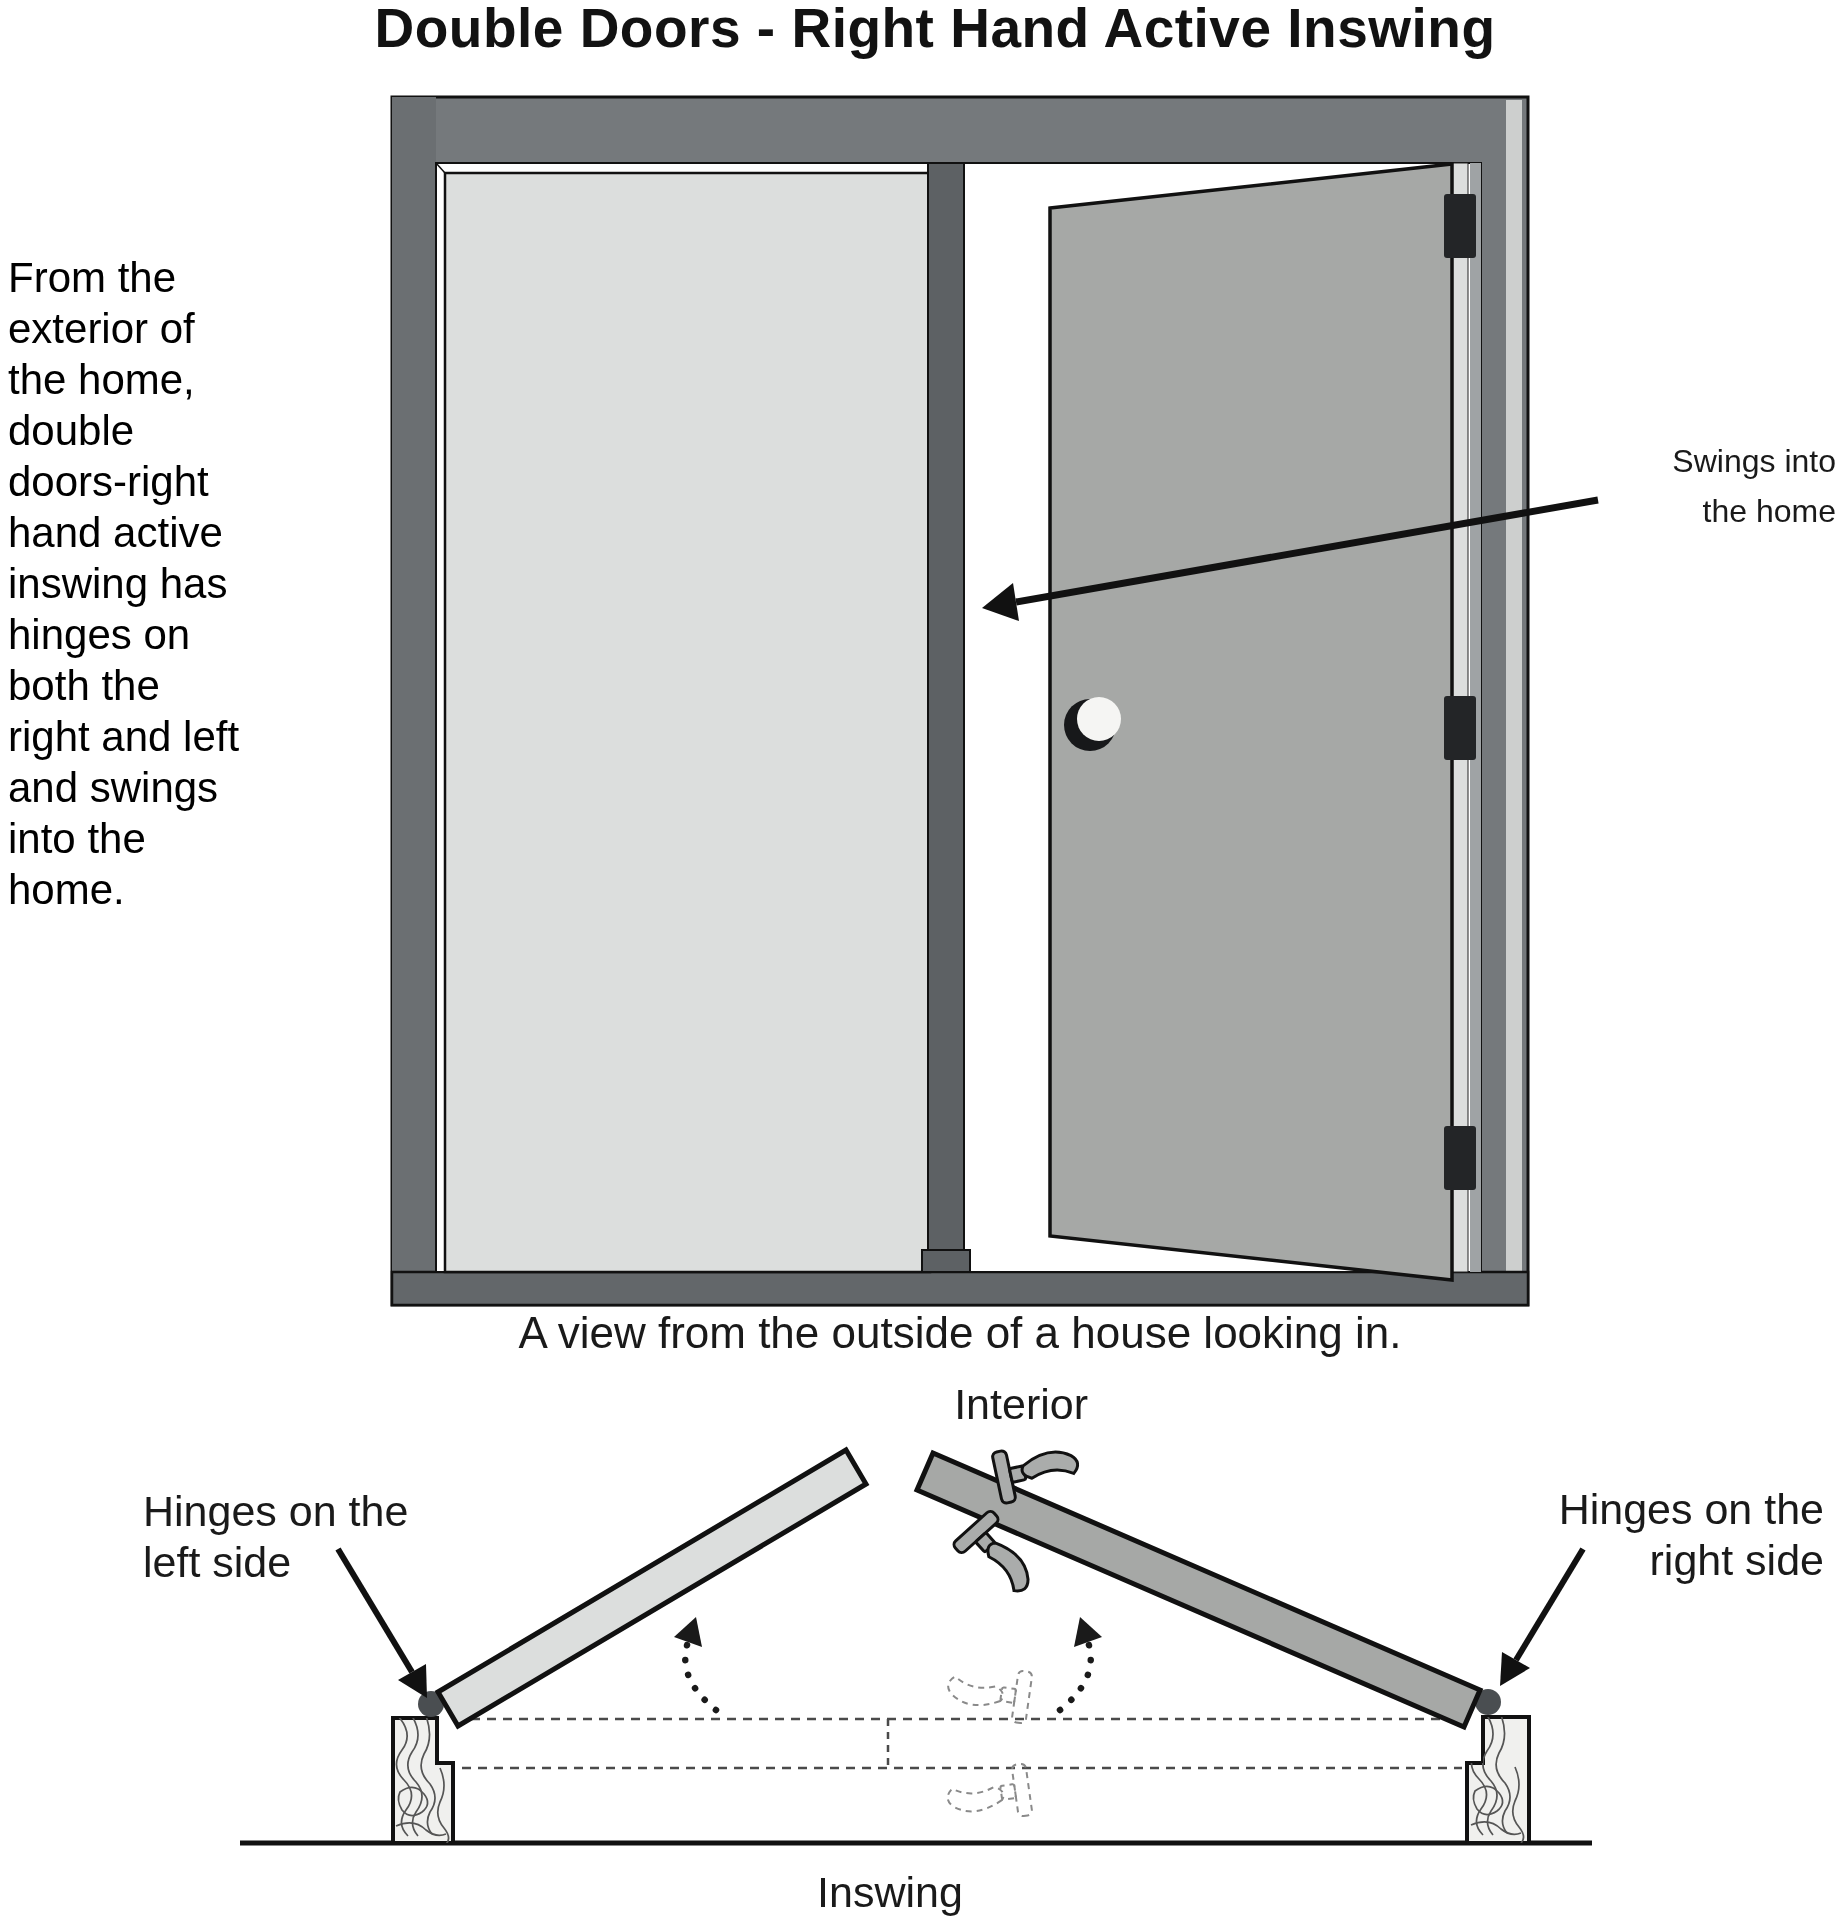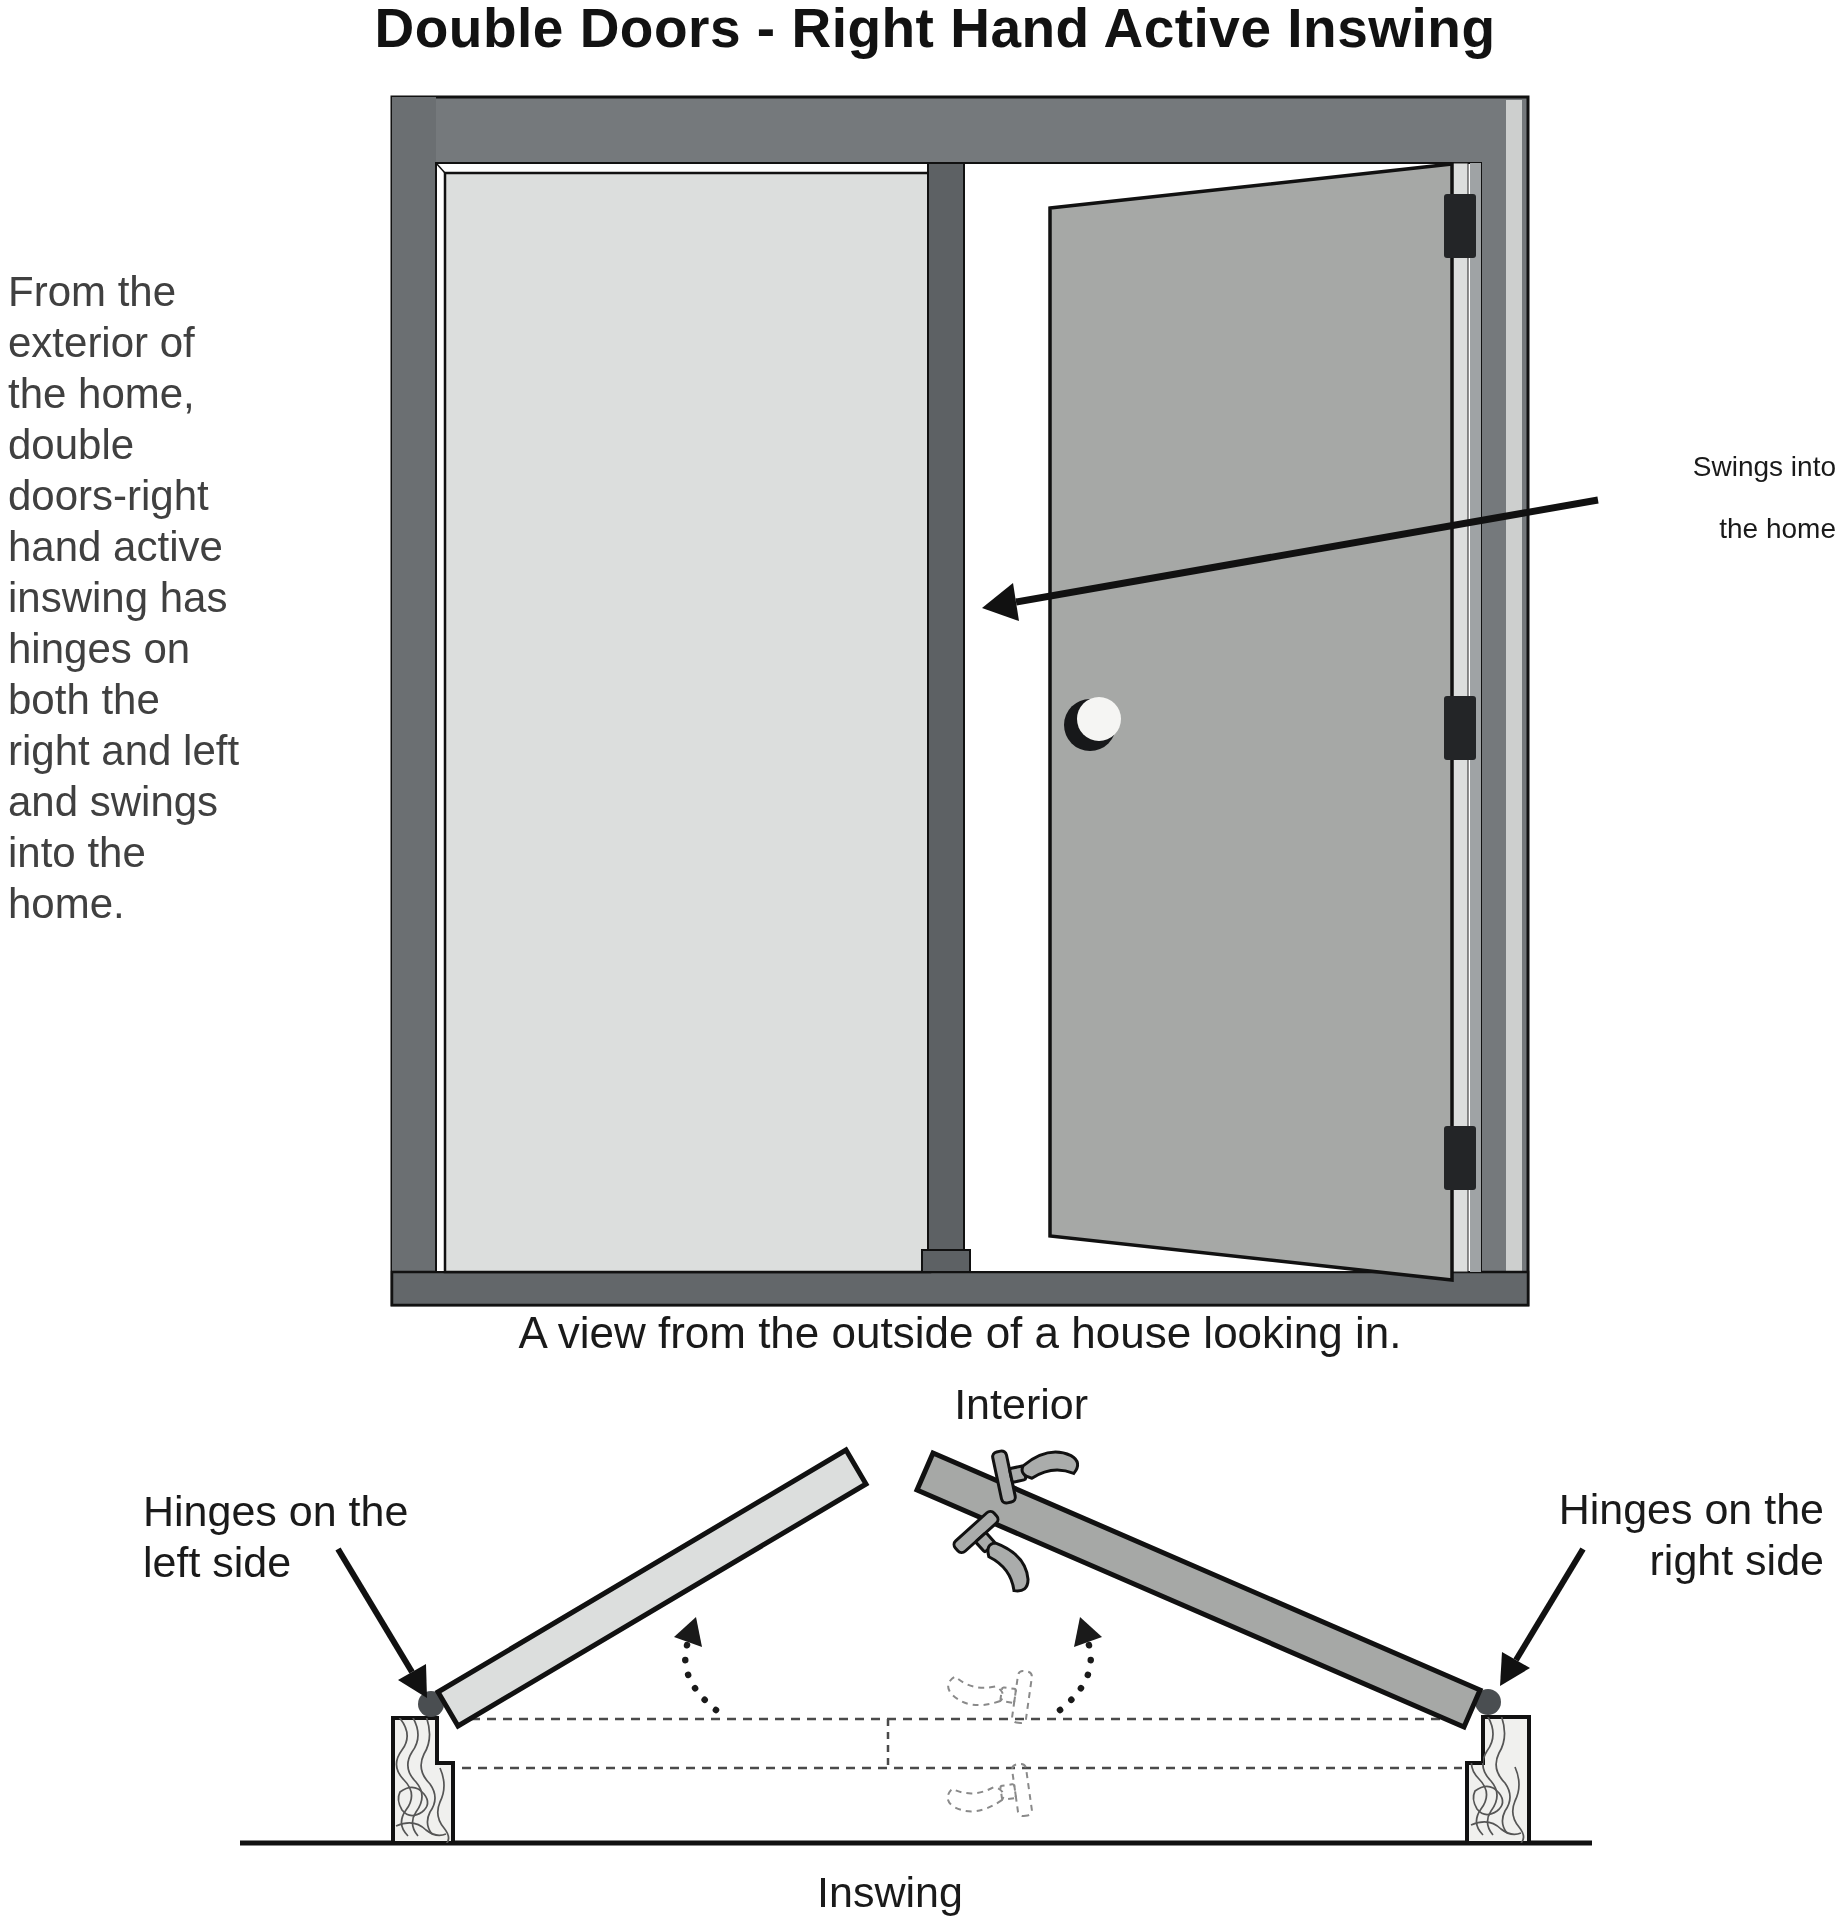--- a/index.html
+++ b/index.html
@@ -6,26 +6,26 @@
   body {
     width:1846px; height:1924px; background:#ffffff; position:relative;
     font-family:"Liberation Sans", sans-serif; color:#1a1a1a; overflow:hidden;
   }
   .abs { position:absolute; }
   #title {
     top:-4px; left:35px; width:1800px; text-align:center;
     font-size:55px; font-weight:bold; letter-spacing:0.5px; color:#121212;
   }
   #desc {
-    top:266px; left:8px; width:300px;
-    font-size:42px; line-height:51px; white-space:pre-line; color:#404040;
+    top:252px; left:8px; width:300px;
+    font-size:42px; line-height:51px; white-space:pre-line; color:#000000;
   }
   #swing-label {
     top:436px; right:10px; width:320px; text-align:right;
-    font-size:28px; line-height:62px; white-space:pre-line;
+    font-size:32px; line-height:50px; white-space:pre-line;
   }
   #caption {
     top:1308px; left:37px; width:1846px; text-align:center; font-size:44px;
   }
   #interior-label { top:1380px; left:688px; width:400px; text-align:right; font-size:43px; }
   #exterior-label { top:1868px; left:690px; width:400px; text-align:center; font-size:43px; }
   #hinges-left-label  { top:1486px; left:143px; font-size:43px; line-height:51px; white-space:pre-line; }
   #hinges-right-label { top:1484px; right:22px; width:360px; text-align:right; font-size:43px; line-height:51px; white-space:pre-line; }
   #scene { top:0; left:0; }
 </style>

